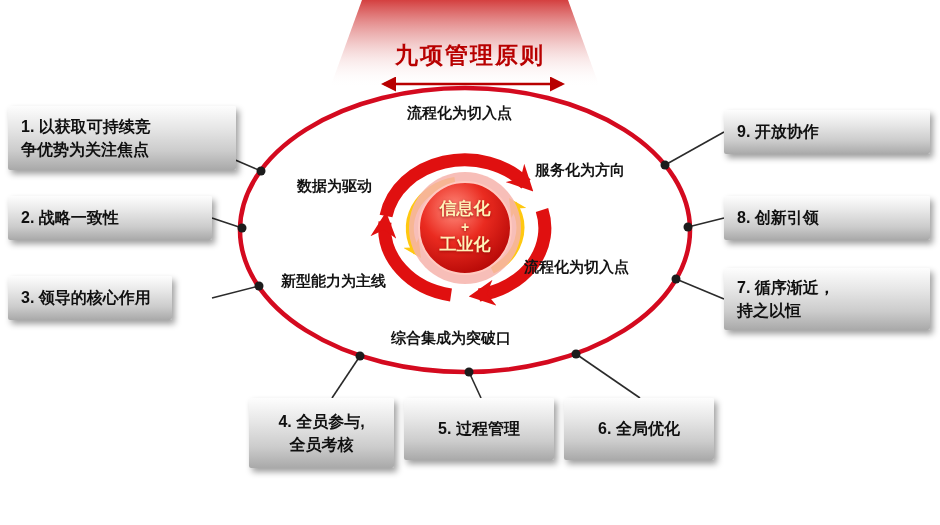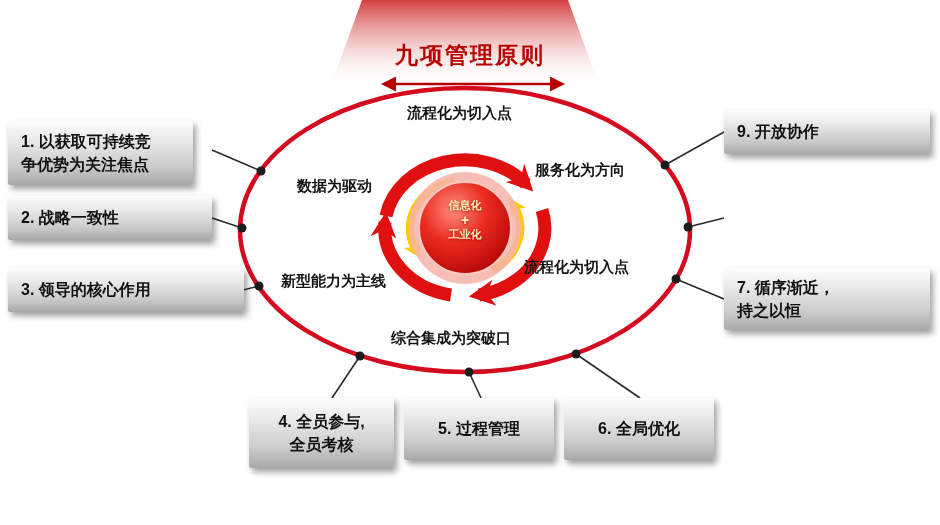--- a/index.html
+++ b/index.html
@@ -10,43 +10,43 @@
   .gfx{position:absolute;left:0;top:0;}
   .title{
     position:absolute;left:0;right:0;top:40px;text-align:center;
     font-size:23px;font-weight:700;color:#b80000;letter-spacing:2px;
   }
   .center-label{
     position:absolute;left:415px;top:199px;width:100px;text-align:center;
     font-weight:700;color:#fff2b8;line-height:1.15;
     text-shadow:0 1px 3px rgba(140,0,0,.85);
   }
-  .center-label .cl{display:block;font-size:11px;}
+  .center-label .cl{display:block;font-size:17px;}
   .center-label .plus{display:block;font-size:14px;}
   .il{position:absolute;font-weight:700;font-size:15px;color:#141414;white-space:nowrap;}
   .il-top{left:407px;top:104px;}
   .il-right-top{left:519px;top:161px;margin-left:16px;}
   .il-left-top{left:297px;top:177px;}
   .il-right-bottom{left:524px;top:258px;}
   .il-left-bottom{left:281px;top:272px;}
   .il-bottom{left:391px;top:329px;}
   .pbox{
     position:absolute;
     background:linear-gradient(180deg,#fdfdfd 0%,#e6e6e6 35%,#cccccc 70%,#a9a9a9 100%);
     box-shadow:3px 4px 6px rgba(0,0,0,.38);
     border-radius:2px;
     font-weight:700;font-size:16px;color:#101010;
     display:flex;align-items:center;
     white-space:pre-line;line-height:1.45;
   }
   .pbox.side{justify-content:flex-start;padding-left:13px;box-sizing:border-box;}
   .pbox.bottom{justify-content:center;text-align:center;}
-  .px1{left:8px;top:121px;width:185px;height:64px;}
+  .px1{left:8px;top:106px;width:228px;height:64px;}
   .px2{left:8px;top:196px;width:204px;height:44px;}
-  .px3{left:8px;top:268px;width:236px;height:44px;}
+  .px3{left:8px;top:276px;width:164px;height:44px;}
   .px9{left:724px;top:110px;width:206px;height:44px;}
   .px8{left:724px;top:196px;width:206px;height:44px;}
   .px7{left:724px;top:268px;width:206px;height:62px;}
   .px4{left:249px;top:398px;width:145px;height:70px;}
   .px5{left:404px;top:398px;width:150px;height:62px;}
   .px6{left:564px;top:398px;width:150px;height:62px;}
 </style>
 </head>
 <body>
 
@@ -146,15 +146,16 @@
   <div class="pbox side px1">1. 以获取可持续竞
 争优势为关注焦点</div>
   <div class="pbox side px2">2. 战略一致性</div>
   <div class="pbox side px3">3. 领导的核心作用</div>
   <div class="pbox bottom px4">4. 全员参与,
 全员考核</div>
   <div class="pbox bottom px5">5. 过程管理</div>
   <div class="pbox bottom px6">6. 全局优化</div>
   <div class="pbox side px7">7. 循序渐近，
 持之以恒</div>
+  <div class="pbox side px8">8. 创新引领</div>
   <div class="pbox side px9">9. 开放协作</div>
 
 </div>
 
 </body></html>

